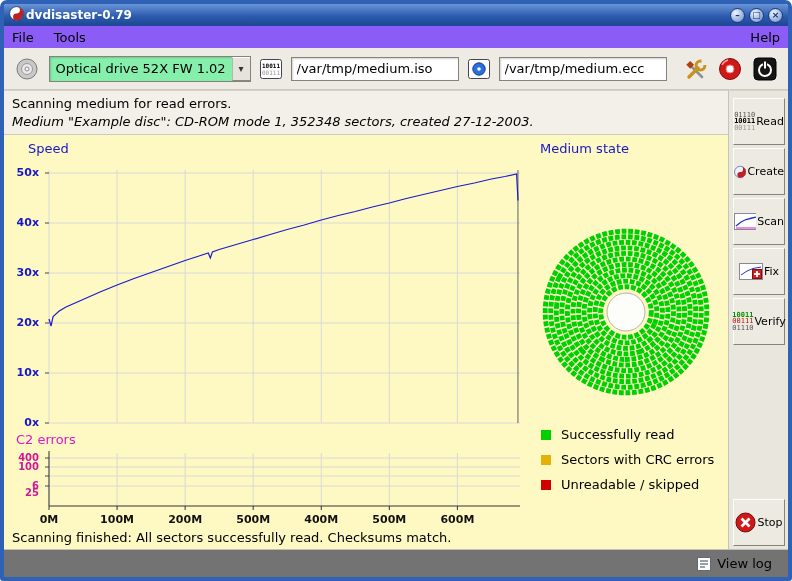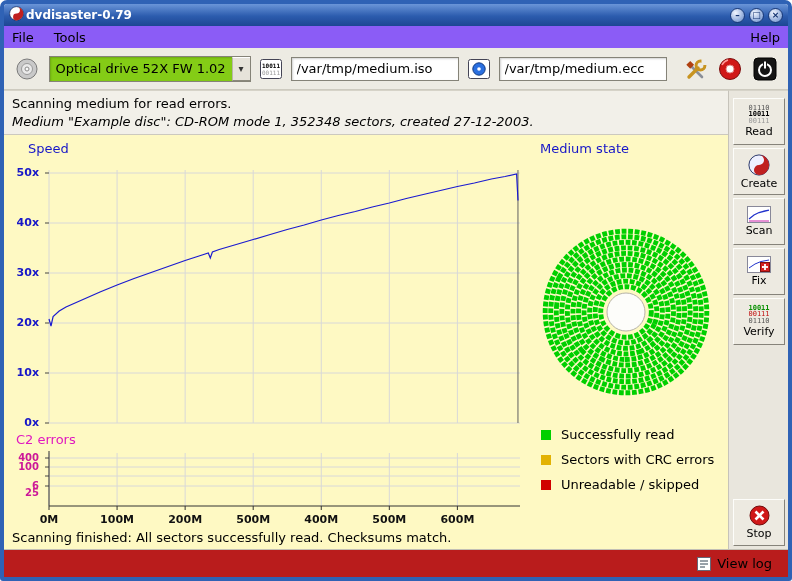--- a/index.html
+++ b/index.html
@@ -14,21 +14,21 @@
 
   
   #menubar{position:absolute;left:0;top:22px;width:784px;height:22px;display:flex;align-items:center;padding:0 0;gap:4px;background:#8b5cf6}
   .menu-item{padding:2px 8px}
   .menu-right{margin-left:auto}
 
   
   #toolbar{position:absolute;left:0;top:44px;width:784px;height:42px;display:flex;align-items:center;padding:0 10px;gap:8px;background:#edebe3;border-bottom:1px solid #cdcabf}
   .tool-btn{width:28px;height:30px;display:flex;align-items:center;justify-content:center}
   .ticon{width:24px;display:flex;align-items:center;justify-content:center}
-  .combo{display:flex;width:202px;height:26px;border:1px solid #858378;background:#84cc16;box-shadow:inset 1px 1px 2px rgba(0,0,0,.18)}
+  .combo{display:flex;width:202px;height:26px;border:1px solid #858378;background:#86efac;box-shadow:inset 1px 1px 2px rgba(0,0,0,.18)}
   .combo-text{flex:1;padding:4px 6px;font-size:13px;white-space:nowrap;overflow:hidden}
   .combo-arrow{width:18px;background:#e6e3da;border-left:1px solid #b8b5aa;border-top:1px solid #fff;border-bottom:1px solid #8a887c;display:flex;align-items:center;justify-content:center;font-size:10px;color:#333}
   .path-input{width:168px;height:24px;border:1px solid #858378;box-shadow:inset 1px 1px 2px rgba(0,0,0,.18);padding:0 5px;font-size:13px;font-family:inherit;background:#fff;color:#000}
   .spacer{flex:1}
 
   
   #header{position:absolute;left:0;top:86px;width:784px;height:44px;background:#f2f0e9;padding:5px 8px;border-top:1px solid #d6d3c8}
   #header .l1{font-size:13px}
   #header .l2{font-size:13px;font-style:italic;margin-top:3px}
 
@@ -47,27 +47,27 @@
   #c2-ylabels{position:absolute;left:0;top:314px;width:40px;height:62px}
   #c2-ylabels span{position:absolute;right:5px;font-size:10px;font-weight:bold;color:#cc1898}
   #xlabels{position:absolute;left:45px;top:378px;width:471px;height:14px}
   #xlabels span{position:absolute;transform:translateX(-50%);font-size:11px;font-weight:bold;color:#111;white-space:nowrap}
   .legend-row{position:absolute;left:537px;display:flex;align-items:center;gap:10px;font-size:13px}
   .swatch{width:10px;height:10px;display:inline-block}
   #scan-result{position:absolute;left:8px;top:395px;font-size:13px}
 
   
   #sidebar{position:absolute;left:724px;top:86px;width:60px;height:459px;background:#e9e6dd;border-left:1px solid #c6c3ba;border-top:1px solid #d6d3c8}
-  .side-btn{position:absolute;left:4px;width:52px;height:47px;background:#edeae1;border:1px solid;border-color:#fdfdfa #86837a #86837a #fdfdfa;display:flex;flex-direction:column;align-items:center;justify-content:center;gap:1px;font-size:11px;cursor:default}
+  .side-btn{position:absolute;left:4px;width:52px;height:47px;background:#edeae1;border:1px solid;border-color:#fdfdfa #86837a #86837a #fdfdfa;display:flex;flex-direction:row;align-items:center;justify-content:center;gap:1px;font-size:11px;cursor:default}
   .bin{font-family:"DejaVu Sans Mono","Liberation Mono",monospace;font-size:7px;line-height:6.5px;text-align:center}
   .bin .r1{color:#555}.bin .r2{color:#000;font-weight:bold}.bin .r3{color:#999}
   .bin .g{color:#089000;font-weight:bold}.bin .r{color:#c01010}
 
   
-  #bottombar{position:absolute;left:0;top:545px;width:784px;height:28px;background:#b91c1c;border-top:1px solid #c2bfb4;display:flex;align-items:center;justify-content:flex-end;padding:0 10px}
+  #bottombar{position:absolute;left:0;top:545px;width:784px;height:28px;background:#737373;border-top:1px solid #c2bfb4;display:flex;align-items:center;justify-content:flex-end;padding:0 10px}
   .viewlog{display:flex;align-items:center;gap:6px;padding:2px 6px;font-size:13px}
 </style>
 </head>
 <body>
 
 <div id="window">
 
   <div id="titlebar">
     <span>
       <svg width="15" height="15" viewBox="0 0 24 24">

